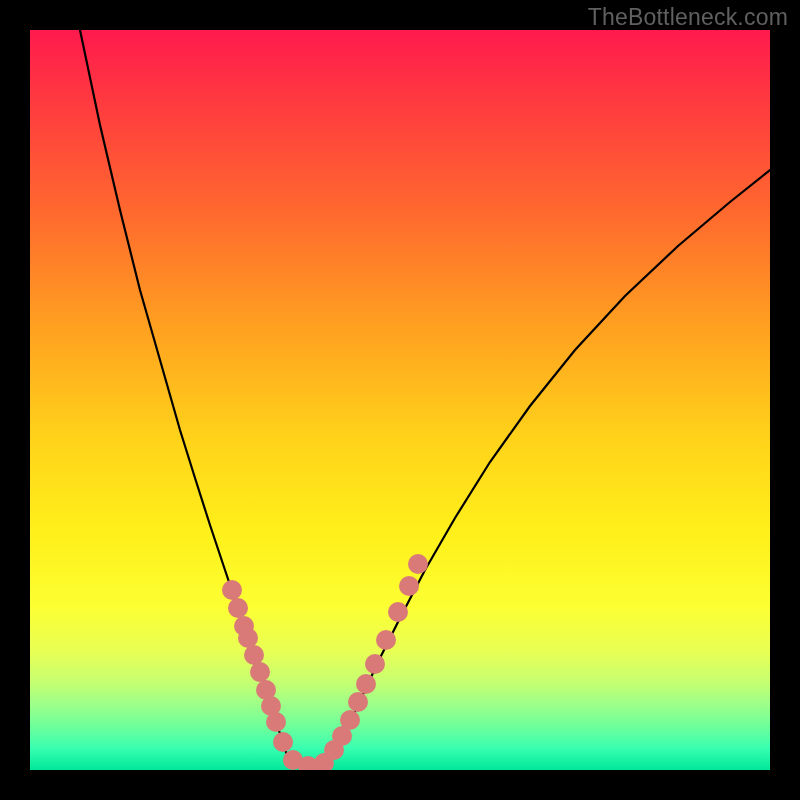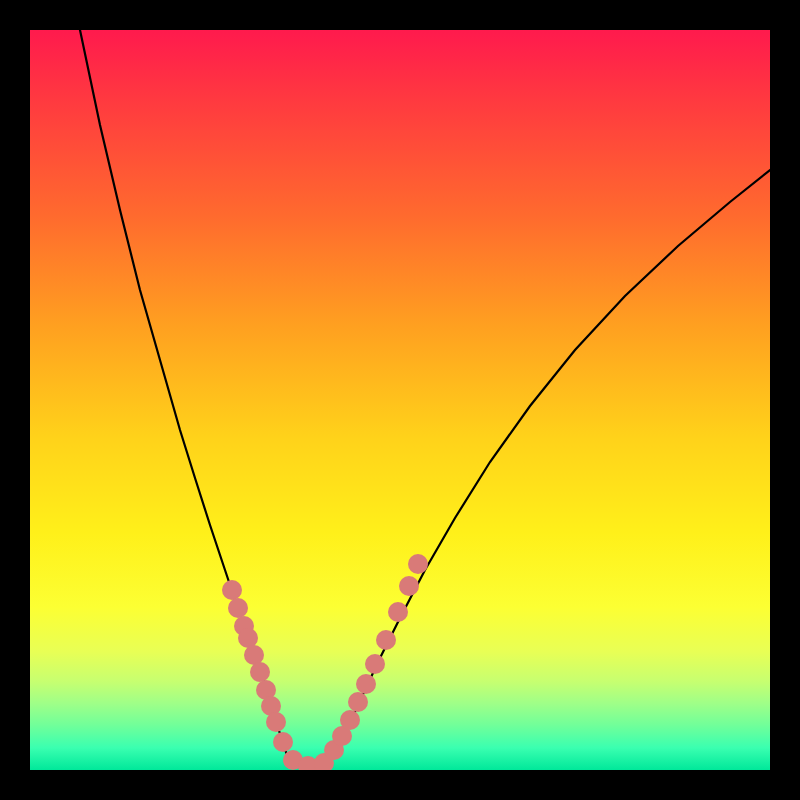--- a/index.html
+++ b/index.html
@@ -91,13 +91,14 @@
           <circle cx="336" cy="654" r="10" fill="#d97a78"></circle>
           <circle cx="345" cy="634" r="10" fill="#d97a78"></circle>
           <circle cx="356" cy="610" r="10" fill="#d97a78"></circle>
           <circle cx="368" cy="582" r="10" fill="#d97a78"></circle>
           <circle cx="379" cy="556" r="10" fill="#d97a78"></circle>
           <circle cx="388" cy="534" r="10" fill="#d97a78"></circle>
         </g>
     </svg>
   </div>
 
+  <div class="watermark">TheBottleneck.com</div>
 </div>
 
 </body></html>

